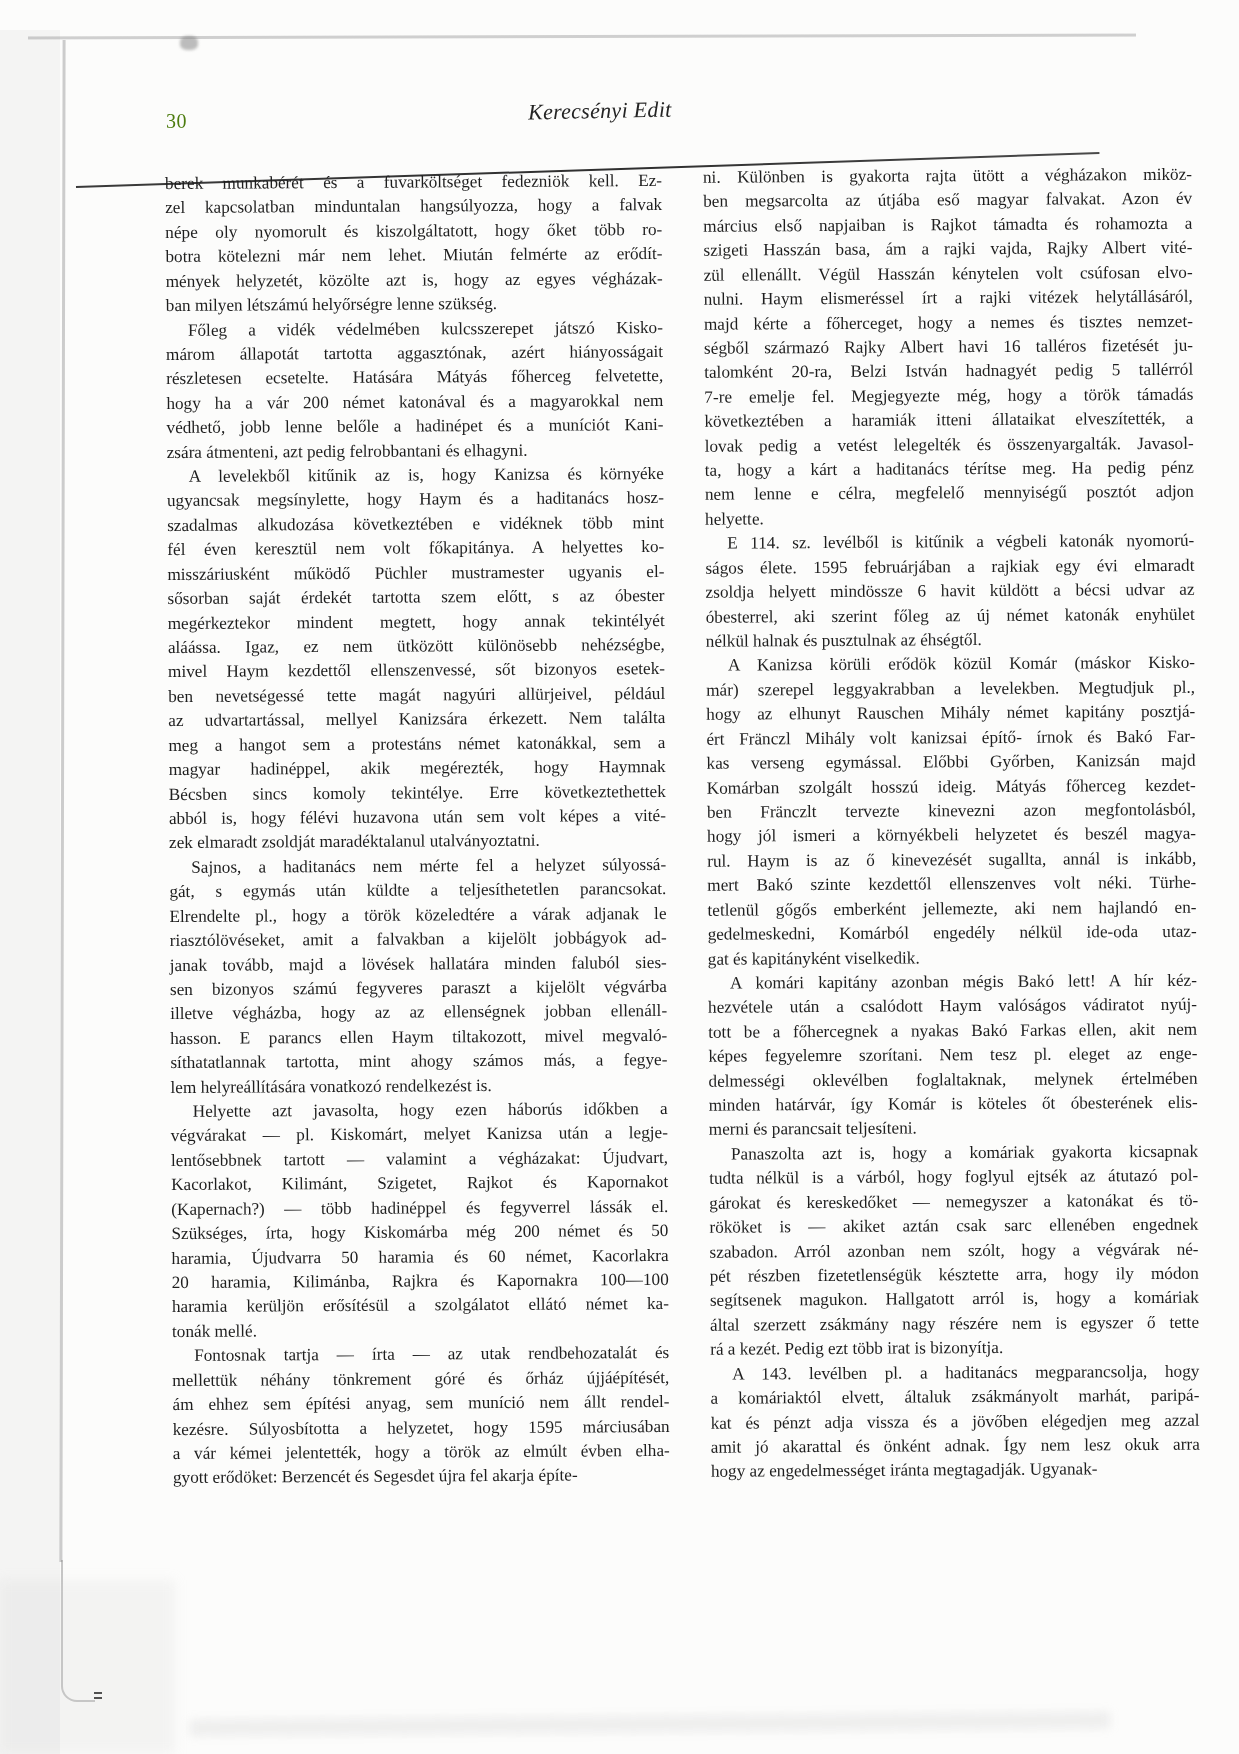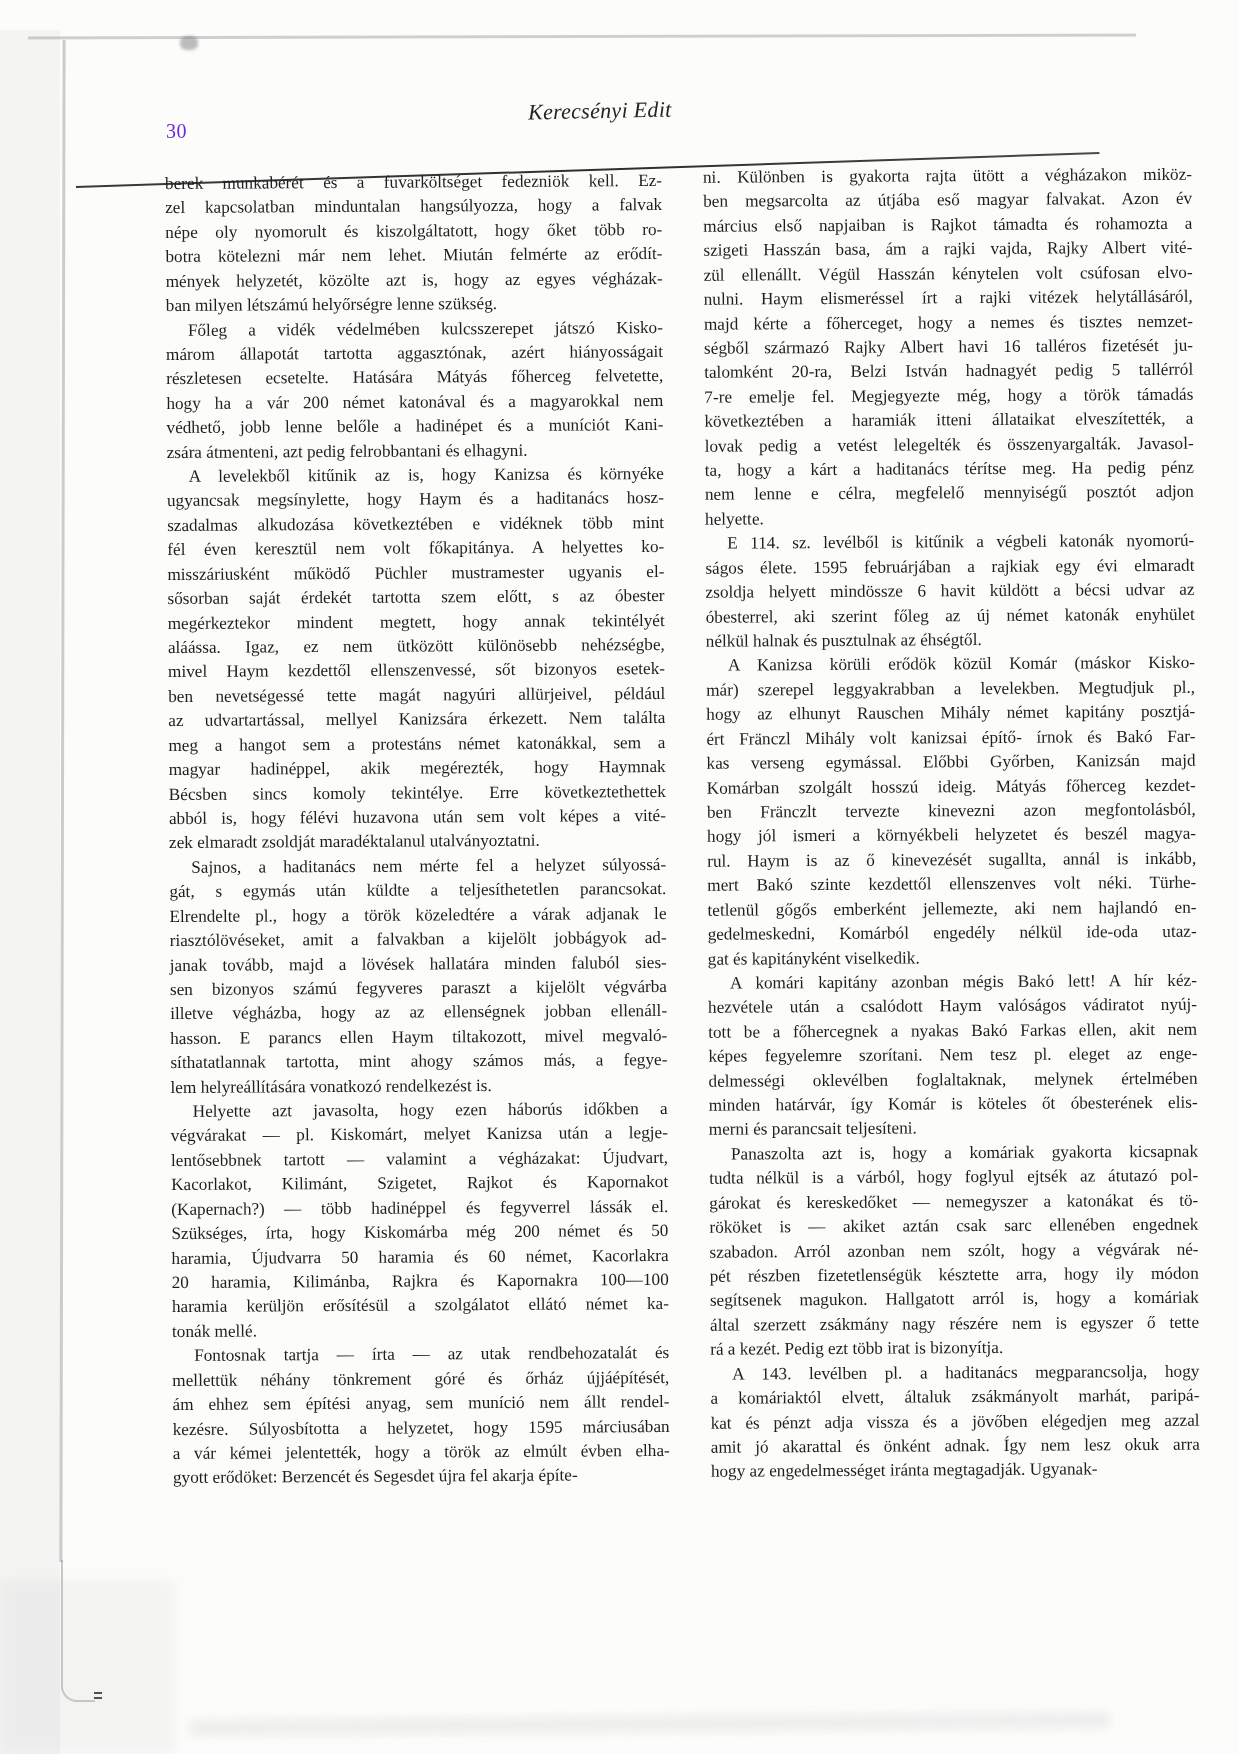--- a/index.html
+++ b/index.html
@@ -7,22 +7,22 @@
     position:relative;
     width:1239px; height:1754px;
     background:#fcfcfb;
     overflow:hidden;
     font-family:"Liberation Serif","DejaVu Serif",serif;
     color:#222;
   }
 
   
   .page-number {
-    position:absolute; left:166px; top:120px;
-    font-size:20px; letter-spacing:0.5px; color:#6d28d9;
+    position:absolute; left:166px; top:110px;
+    font-size:20px; letter-spacing:0.5px; color:#4d7c0f;
   }
   .running-title {
     position:absolute; left:528px; top:98px;
     font-size:22px; font-style:italic; color:#242424;
     transform:rotate(-1.2deg);
     letter-spacing:0.3px;
   }
   .header-rule {
     position:absolute; left:76px; top:186px;
     width:1024px; height:2px;

